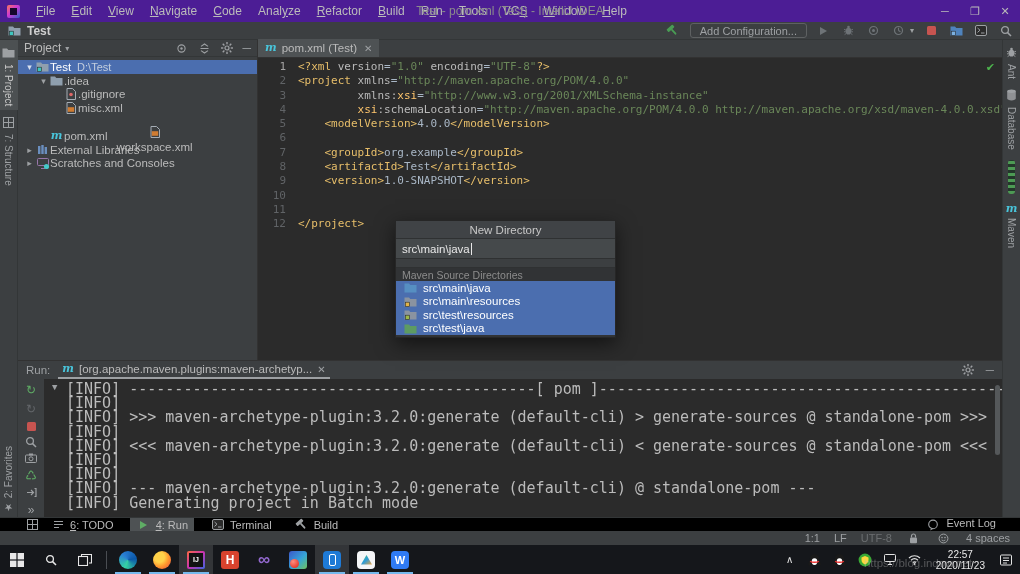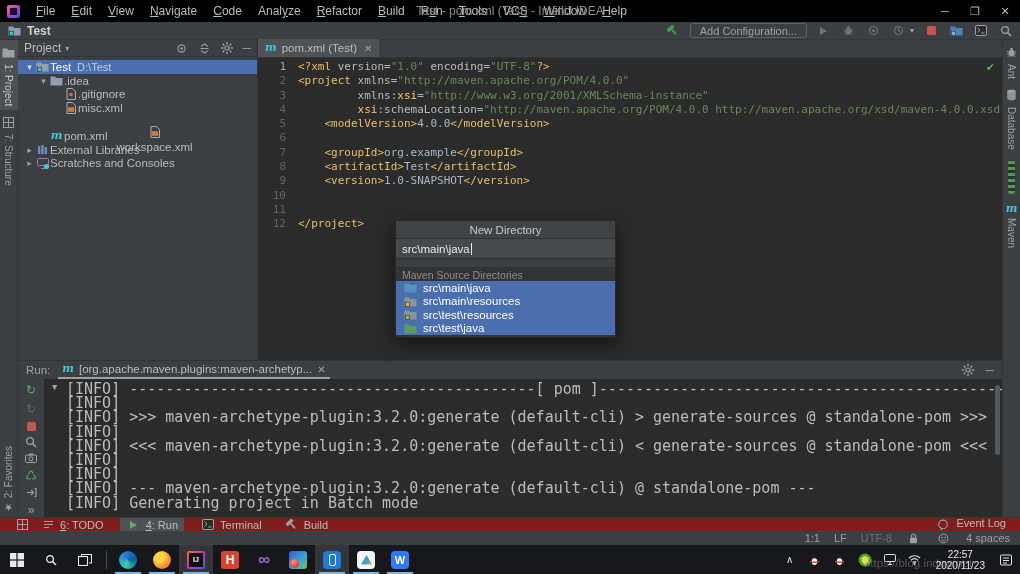--- a/index.html
+++ b/index.html
@@ -4,21 +4,21 @@
 <style>
   html,body{margin:0;padding:0;width:1020px;height:574px;overflow:hidden;
     font-family:"Liberation Sans",sans-serif;background:#3c3f41;color:#bbbbbb;
     -webkit-font-smoothing:antialiased;}
   *{box-sizing:border-box;}
   u{text-decoration:underline;}
   .mono{font-family:"DejaVu Sans Mono",monospace;}
   #app{position:relative;width:1020px;height:574px;display:flex;flex-direction:column;}
 
   
-  .titlebar{height:22px;background:#000000;display:flex;align-items:center;position:relative;flex:0 0 22px;}
+  .titlebar{height:22px;background:#4c1d95;display:flex;align-items:center;position:relative;flex:0 0 22px;}
   .app-logo{width:13px;height:13px;margin:0 8px 0 7px;border-radius:2px;
     background:linear-gradient(135deg,#f9785a 0%,#cf37d4 45%,#2a65c7 100%);position:relative;}
   .app-logo::after{content:"";position:absolute;inset:3px;background:#15082d;}
   .menu-item{padding:2px 8px;font-size:12px;color:#bbbbbb;cursor:default;}
   .win-title{position:absolute;left:50%;transform:translateX(-50%);font-size:12px;color:#8c8c8c;white-space:nowrap;}
   .win-controls{margin-left:auto;display:flex;height:22px;}
   .win-btn{width:30px;height:22px;display:flex;align-items:center;justify-content:center;color:#b9b9b9;font-size:11px;}
 
   
   .toolbar{height:18px;flex:0 0 18px;display:flex;align-items:center;background:#3c3f41;border-bottom:1px solid #333637;padding:0 6px;}
@@ -93,21 +93,21 @@
   .run-hdr-actions{margin-left:auto;display:flex;gap:10px;align-items:center;color:#9da0a3;}
   .run-body{flex:1;display:flex;min-height:0;position:relative;}
   .run-icons{width:26px;flex:0 0 26px;display:flex;flex-direction:column;align-items:center;padding-top:4px;gap:5px;}
   .run-ic{width:14px;height:14px;display:flex;align-items:center;justify-content:center;font-size:12px;}
   .console{flex:1;background:#2b2b2b;padding:3px 6px 0 22px;position:relative;overflow:hidden;}
   .console-line{font-size:15px;line-height:14.2px;color:#bbbbbb;white-space:pre;}
   .fold-arrow{position:absolute;left:8px;top:3px;color:#9da0a3;font-size:9px;}
   .console-scroll{position:absolute;right:2px;top:6px;width:5px;height:70px;border-radius:3px;background:#55585a;}
 
   
-  #tw-bar{height:14px;flex:0 0 14px;background:#7f1d1d;border-top:1px solid #333637;display:flex;align-items:center;font-size:11px;color:#bbbbbb;padding:0 14px;gap:4px;}
+  #tw-bar{height:14px;flex:0 0 14px;background:#000000;border-top:1px solid #333637;display:flex;align-items:center;font-size:11px;color:#bbbbbb;padding:0 24px;gap:4px;}
   .tw-item{display:flex;align-items:center;gap:4px;padding:0 6px;height:14px;}
   .tw-item.active{background:#4e5254;}
   #tw-bar .right{margin-left:auto;display:flex;align-items:flex-start;gap:5px;}
 
   
   #status-bar{height:14px;flex:0 0 14px;background:#3c3f41;display:flex;align-items:center;font-size:11px;color:#9da0a3;padding:0 10px;gap:14px;justify-content:flex-end;}
   .dim{color:#6b6e70;}
 
   
   #taskbar{height:29px;flex:0 0 29px;background:#15171b;display:flex;align-items:stretch;position:relative;}

